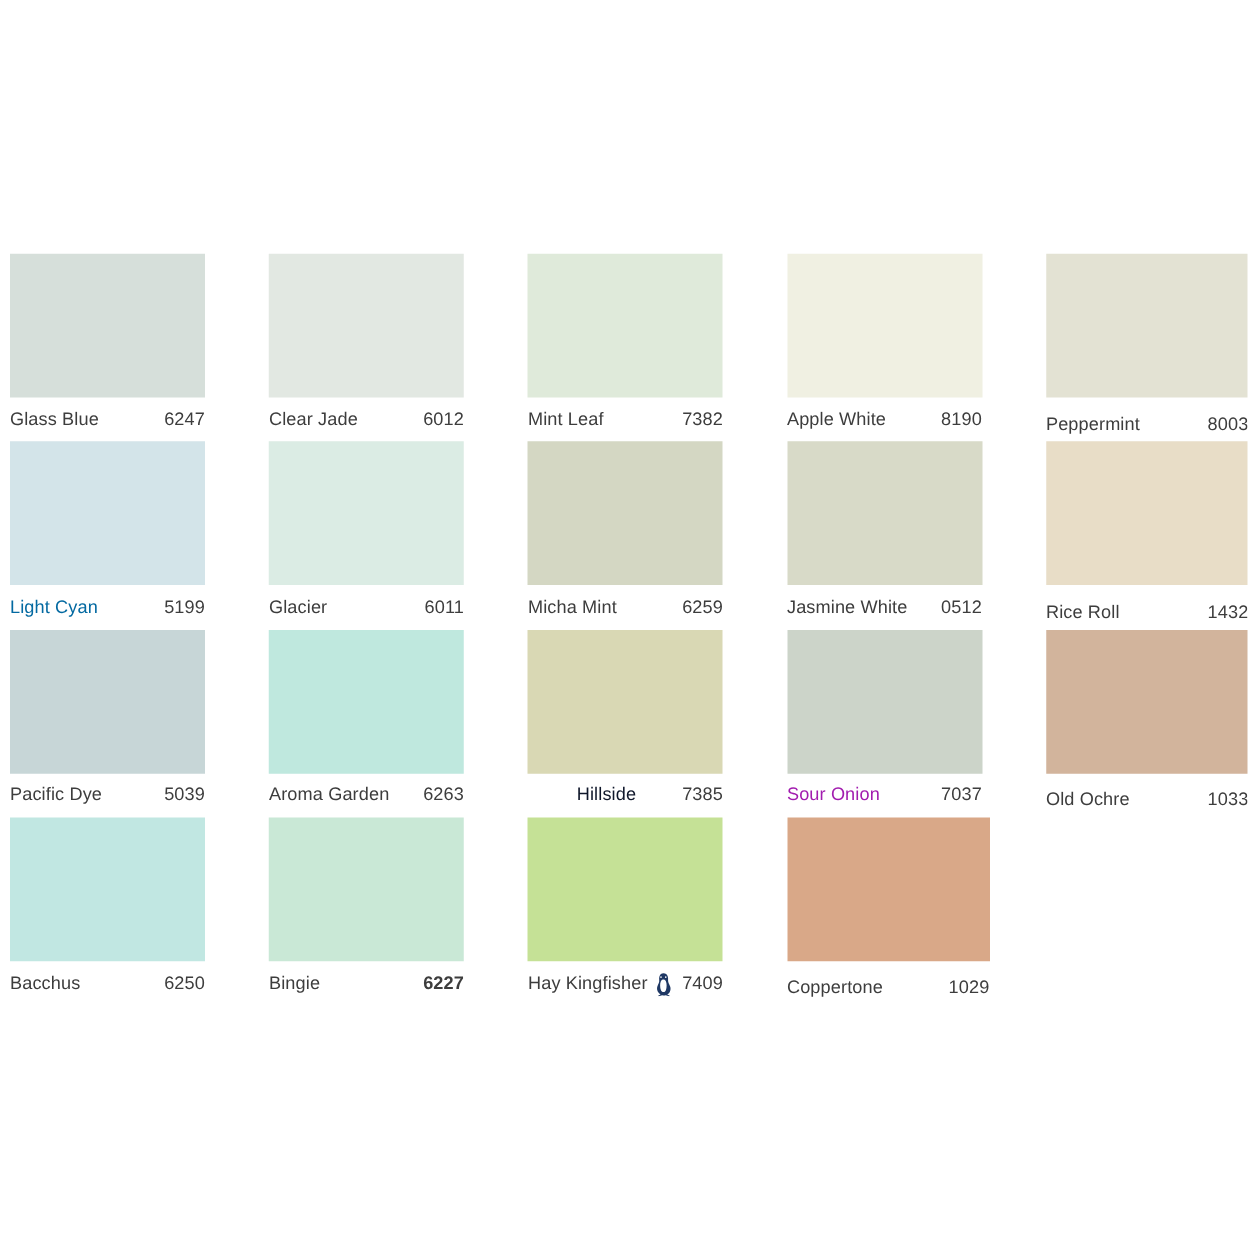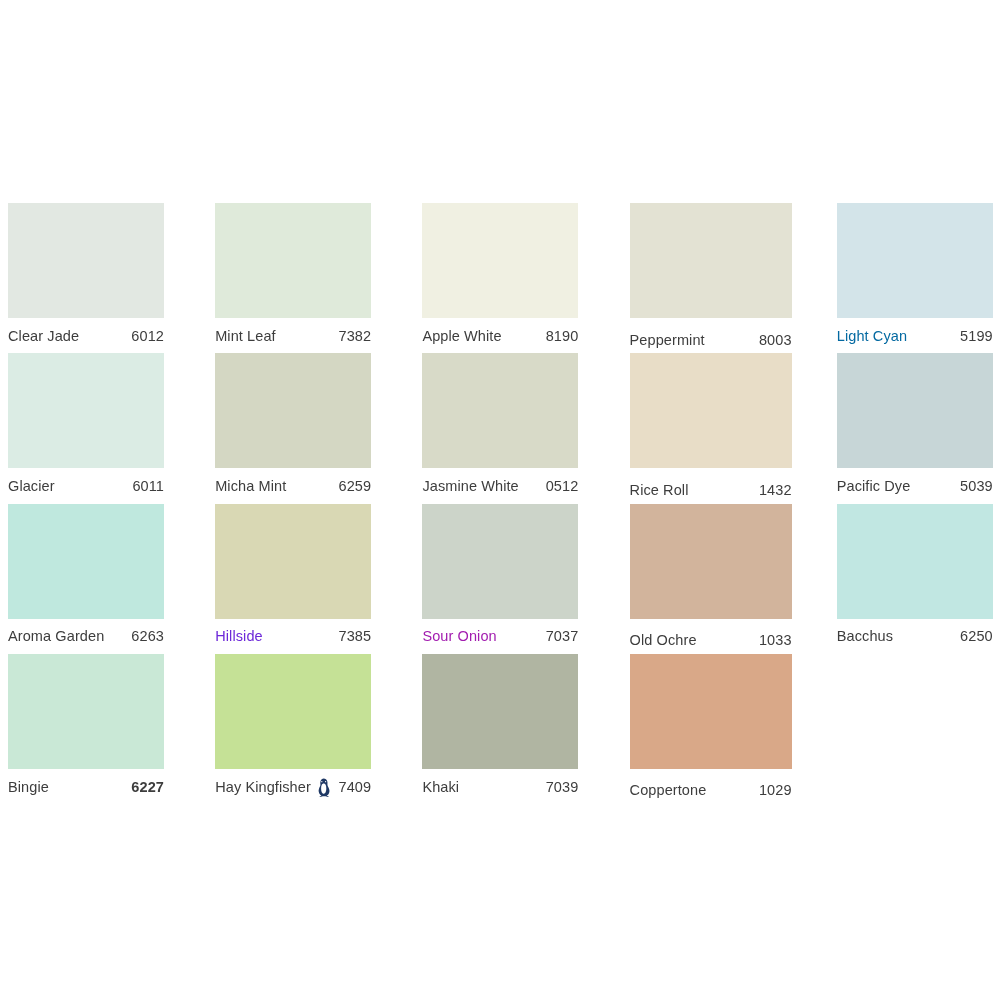--- a/index.html
+++ b/index.html
@@ -87,20 +87,29 @@
   }
   .penguin-icon svg {
     display: block;
   }
 </style>
 </head>
 <body style="background-color: rgb(255, 255, 255);">
 
 <div id="palette-board">
   <div class="swatch-grid">
+      <div class="swatch-cell col-1">
+        <div class="swatch-chip" style="background-color: rgb(214, 223, 218);"></div>
+        <div class="swatch-label-row">
+          <span class="swatch-name" style="color: rgb(61, 61, 61);">
+            <span>Glass Blue</span>
+          </span>
+          <span class="swatch-code" style="color: rgb(61, 61, 61);">6247</span>
+        </div>
+      </div>
       <div class="swatch-cell col-2">
         <div class="swatch-chip" style="background-color: rgb(226, 232, 226);"></div>
         <div class="swatch-label-row">
           <span class="swatch-name" style="color: rgb(61, 61, 61);">
             <span>Clear Jade</span>
           </span>
           <span class="swatch-code" style="color: rgb(61, 61, 61);">6012</span>
         </div>
       </div>
       <div class="swatch-cell col-3">
@@ -189,21 +198,21 @@
         <div class="swatch-label-row">
           <span class="swatch-name" style="color: rgb(61, 61, 61);">
             <span>Aroma Garden</span>
           </span>
           <span class="swatch-code" style="color: rgb(61, 61, 61);">6263</span>
         </div>
       </div>
       <div class="swatch-cell col-3">
         <div class="swatch-chip" style="background-color: rgb(217, 216, 180);"></div>
         <div class="swatch-label-row">
-          <span class="swatch-name" style="color: #6d28d9;">
+          <span class="swatch-name" style="color: #0f172a; margin-left: 39px;">
             <span>Hillside</span>
           </span>
           <span class="swatch-code" style="color: rgb(61, 61, 61);">7385</span>
         </div>
       </div>
       <div class="swatch-cell col-4">
         <div class="swatch-chip" style="background-color: rgb(204, 212, 201);"></div>
         <div class="swatch-label-row">
           <span class="swatch-name" style="color: #a21caf;">
             <span>Sour Onion</span>
@@ -249,29 +258,20 @@
                 <path fill="#ffffff" d="M15.4 11.2c-1.7 0-3.2 1.1-4 2.8-.9 1.9-1.2 4.4-1.2 6.9 0 2.7.4 5.4 1.3 7.4.8 1.8 2.2 3 3.9 3 1.8 0 3.2-1.2 4-3.1.8-2 1.2-4.6 1.2-7.3 0-2.5-.3-5-1.2-6.9-.8-1.7-2.3-2.8-4-2.8z"></path>
                 <circle fill="#ffffff" cx="11.6" cy="7.4" r="1.3"></circle>
                 <circle fill="#ffffff" cx="19.2" cy="7.4" r="1.3"></circle>
                 <path fill="#1f3864" d="M13.2 34.6h4.3c.4 0 .7.3.7.7s-.3.7-.7.7h-4.3c-.4 0-.7-.3-.7-.7s.3-.7.7-.7z"></path>
               </svg>
             </span>
           </span>
           <span class="swatch-code" style="color: rgb(61, 61, 61);">7409</span>
         </div>
       </div>
-      <div class="swatch-cell col-4">
-        <div class="swatch-chip" style="background-color: rgb(176, 181, 162);"></div>
-        <div class="swatch-label-row">
-          <span class="swatch-name" style="color: rgb(61, 61, 61);">
-            <span>Khaki</span>
-          </span>
-          <span class="swatch-code" style="color: rgb(61, 61, 61);">7039</span>
-        </div>
-      </div>
       <div class="swatch-cell col-5">
         <div class="swatch-chip" style="background-color: rgb(217, 168, 136);"></div>
         <div class="swatch-label-row">
           <span class="swatch-name" style="color: rgb(61, 61, 61);">
             <span>Coppertone</span>
           </span>
           <span class="swatch-code" style="color: rgb(61, 61, 61);">1029</span>
         </div>
       </div>
     </div>

